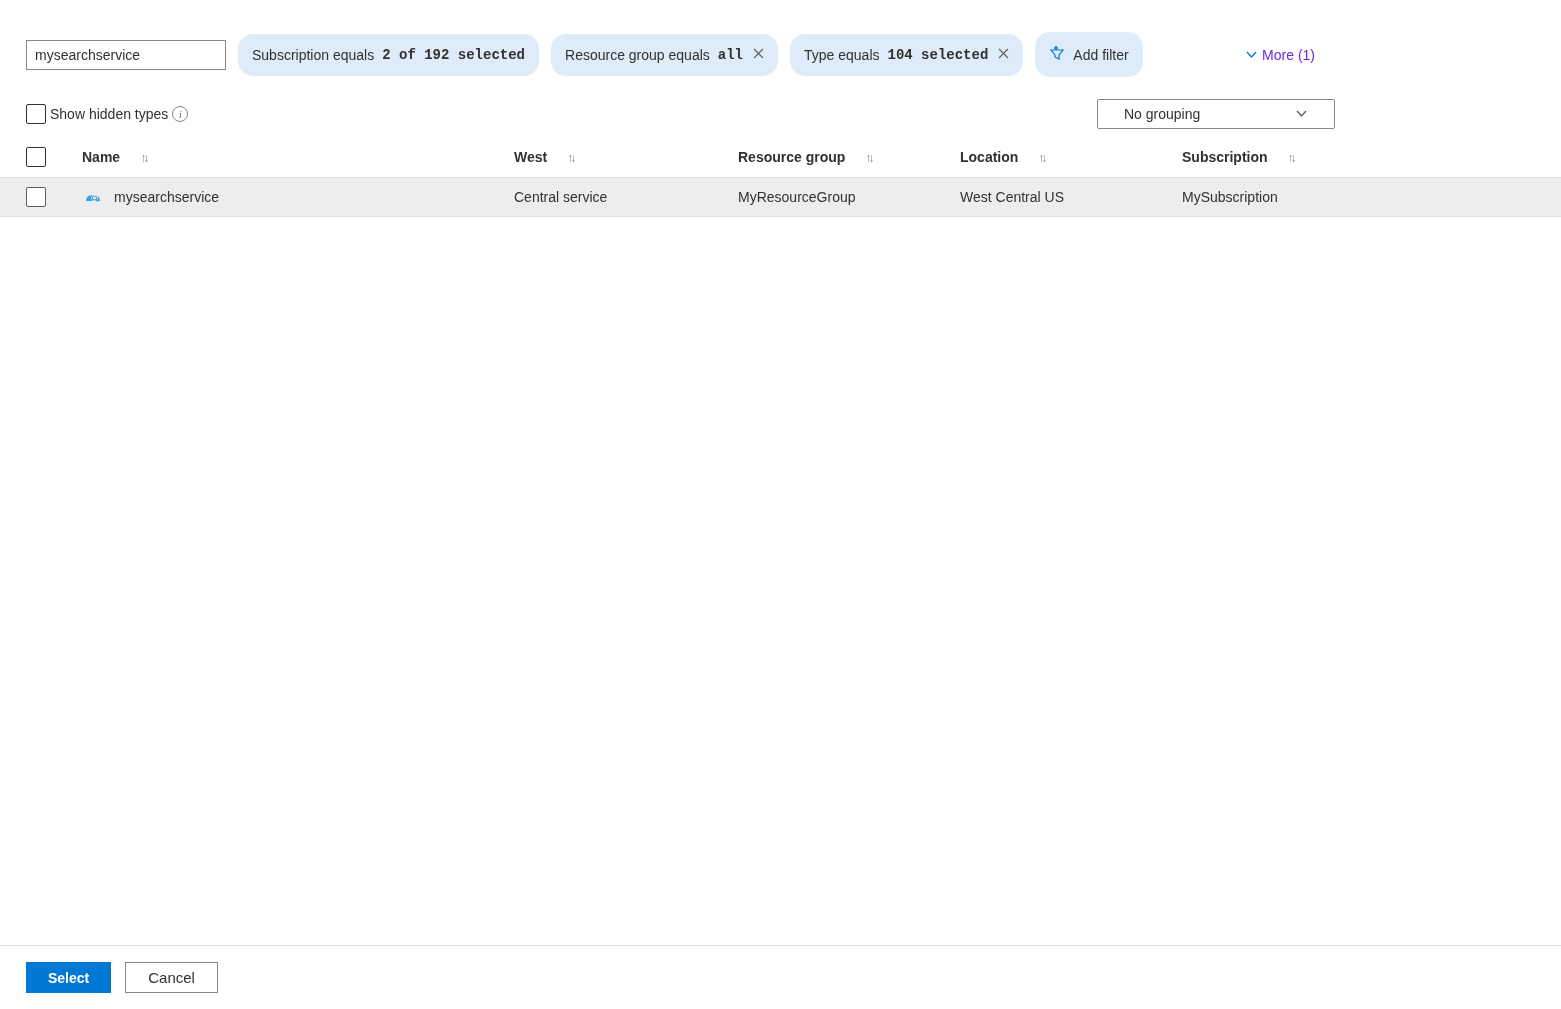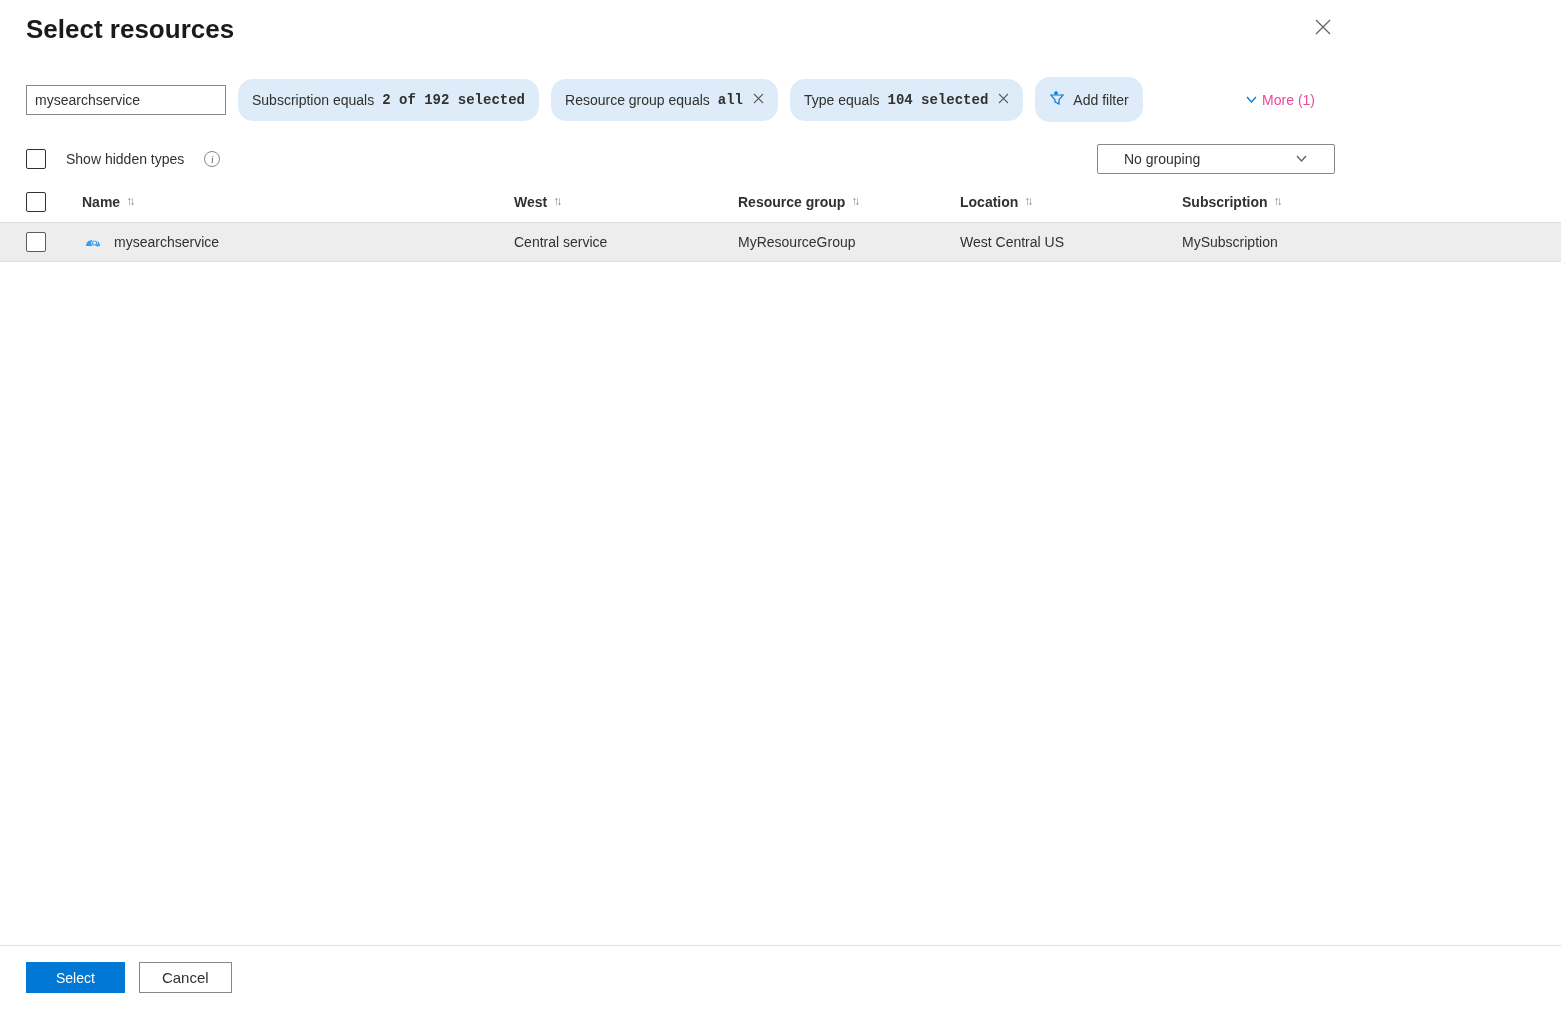--- a/index.html
+++ b/index.html
@@ -70,38 +70,38 @@
       cursor: pointer;
       margin-left: 2px;
     }
     .add-filter-pill {
       display: inline-flex;
       align-items: center;
       color: #323130;
     }
     .more-link {
       margin-left: auto;
-      color: #ec4899;
+      color: #6d28d9;
       display: inline-flex;
       align-items: flex-end;
       gap: 4px;
       cursor: pointer;
       margin-right: 220px;
     }
     .options-row {
       display: flex;
       align-items: center;
       justify-content: space-between;
       padding: 22px 26px 0 26px;
       margin-right: 200px;
     }
     .checkbox-row {
       display: inline-flex;
       align-items: center;
-      gap: 20px;
+      gap: 4px;
     }
     .checkbox {
       width: 20px;
       height: 20px;
       border: 1px solid #323130;
       border-radius: 2px;
       background: #fff;
       cursor: pointer;
     }
     .info-icon {
@@ -134,22 +134,22 @@
     }
     .table-header {
       display: grid;
       grid-template-columns: 56px 432px 224px 222px 222px 1fr;
       align-items: center;
       padding: 0 26px 10px 26px;
       font-weight: 600;
     }
     .col-head {
       display: inline-flex;
-      align-items: flex-start;
-      gap: 6px;
+      align-items: flex-end;
+      gap: 20px;
       cursor: pointer;
     }
     .sort-icon {
       color: #8a8886;
       font-size: 12px;
       letter-spacing: -3px;
     }
     .table-row {
       display: grid;
       grid-template-columns: 56px 432px 224px 222px 222px 1fr;
@@ -173,25 +173,25 @@
       margin-top: auto;
       border-top: 1px solid #e1dfdd;
       padding: 16px 26px;
       display: flex;
       gap: 14px;
     }
     .btn-primary {
       background: #0078d4;
       color: #fff;
       border: none;
-      padding: 6px 30px;
+      padding: 6px 22px;
       font-size: 14px;
       font-family: inherit;
       cursor: pointer;
-      font-weight: 400;
+      font-weight: 700;
     }
     .btn-secondary {
       background: #fff;
       color: #323130;
       border: 1px solid #8a8886;
       padding: 6px 22px;
       font-size: 15px;
       font-family: inherit;
       cursor: pointer;
     }
@@ -202,28 +202,20 @@
     .filter-icon {
       color: #0078d4;
       font-weight: 400;
     }
   </style>
 </head>
 <body>
 
 <div class="dialog">
 
-  <div class="header">
-    <h1 class="title">Select resources</h1>
-    <span class="close-btn">
-      <svg width="16" height="16" viewBox="0 0 16 16">
-          <path d="M1 1 L15 15 M15 1 L1 15" stroke="#605e5c" stroke-width="1.2" fill="none"></path>
-        </svg>
-    </span>
-  </div>
 
   <div class="filter-bar">
     <input class="search-input" value="mysearchservice" style="">
 
     <span class="pill">
       <span>Subscription equals </span>
         <span class="pill-bold">2 of 192 selected</span>
     </span>
 
     <span class="pill">

